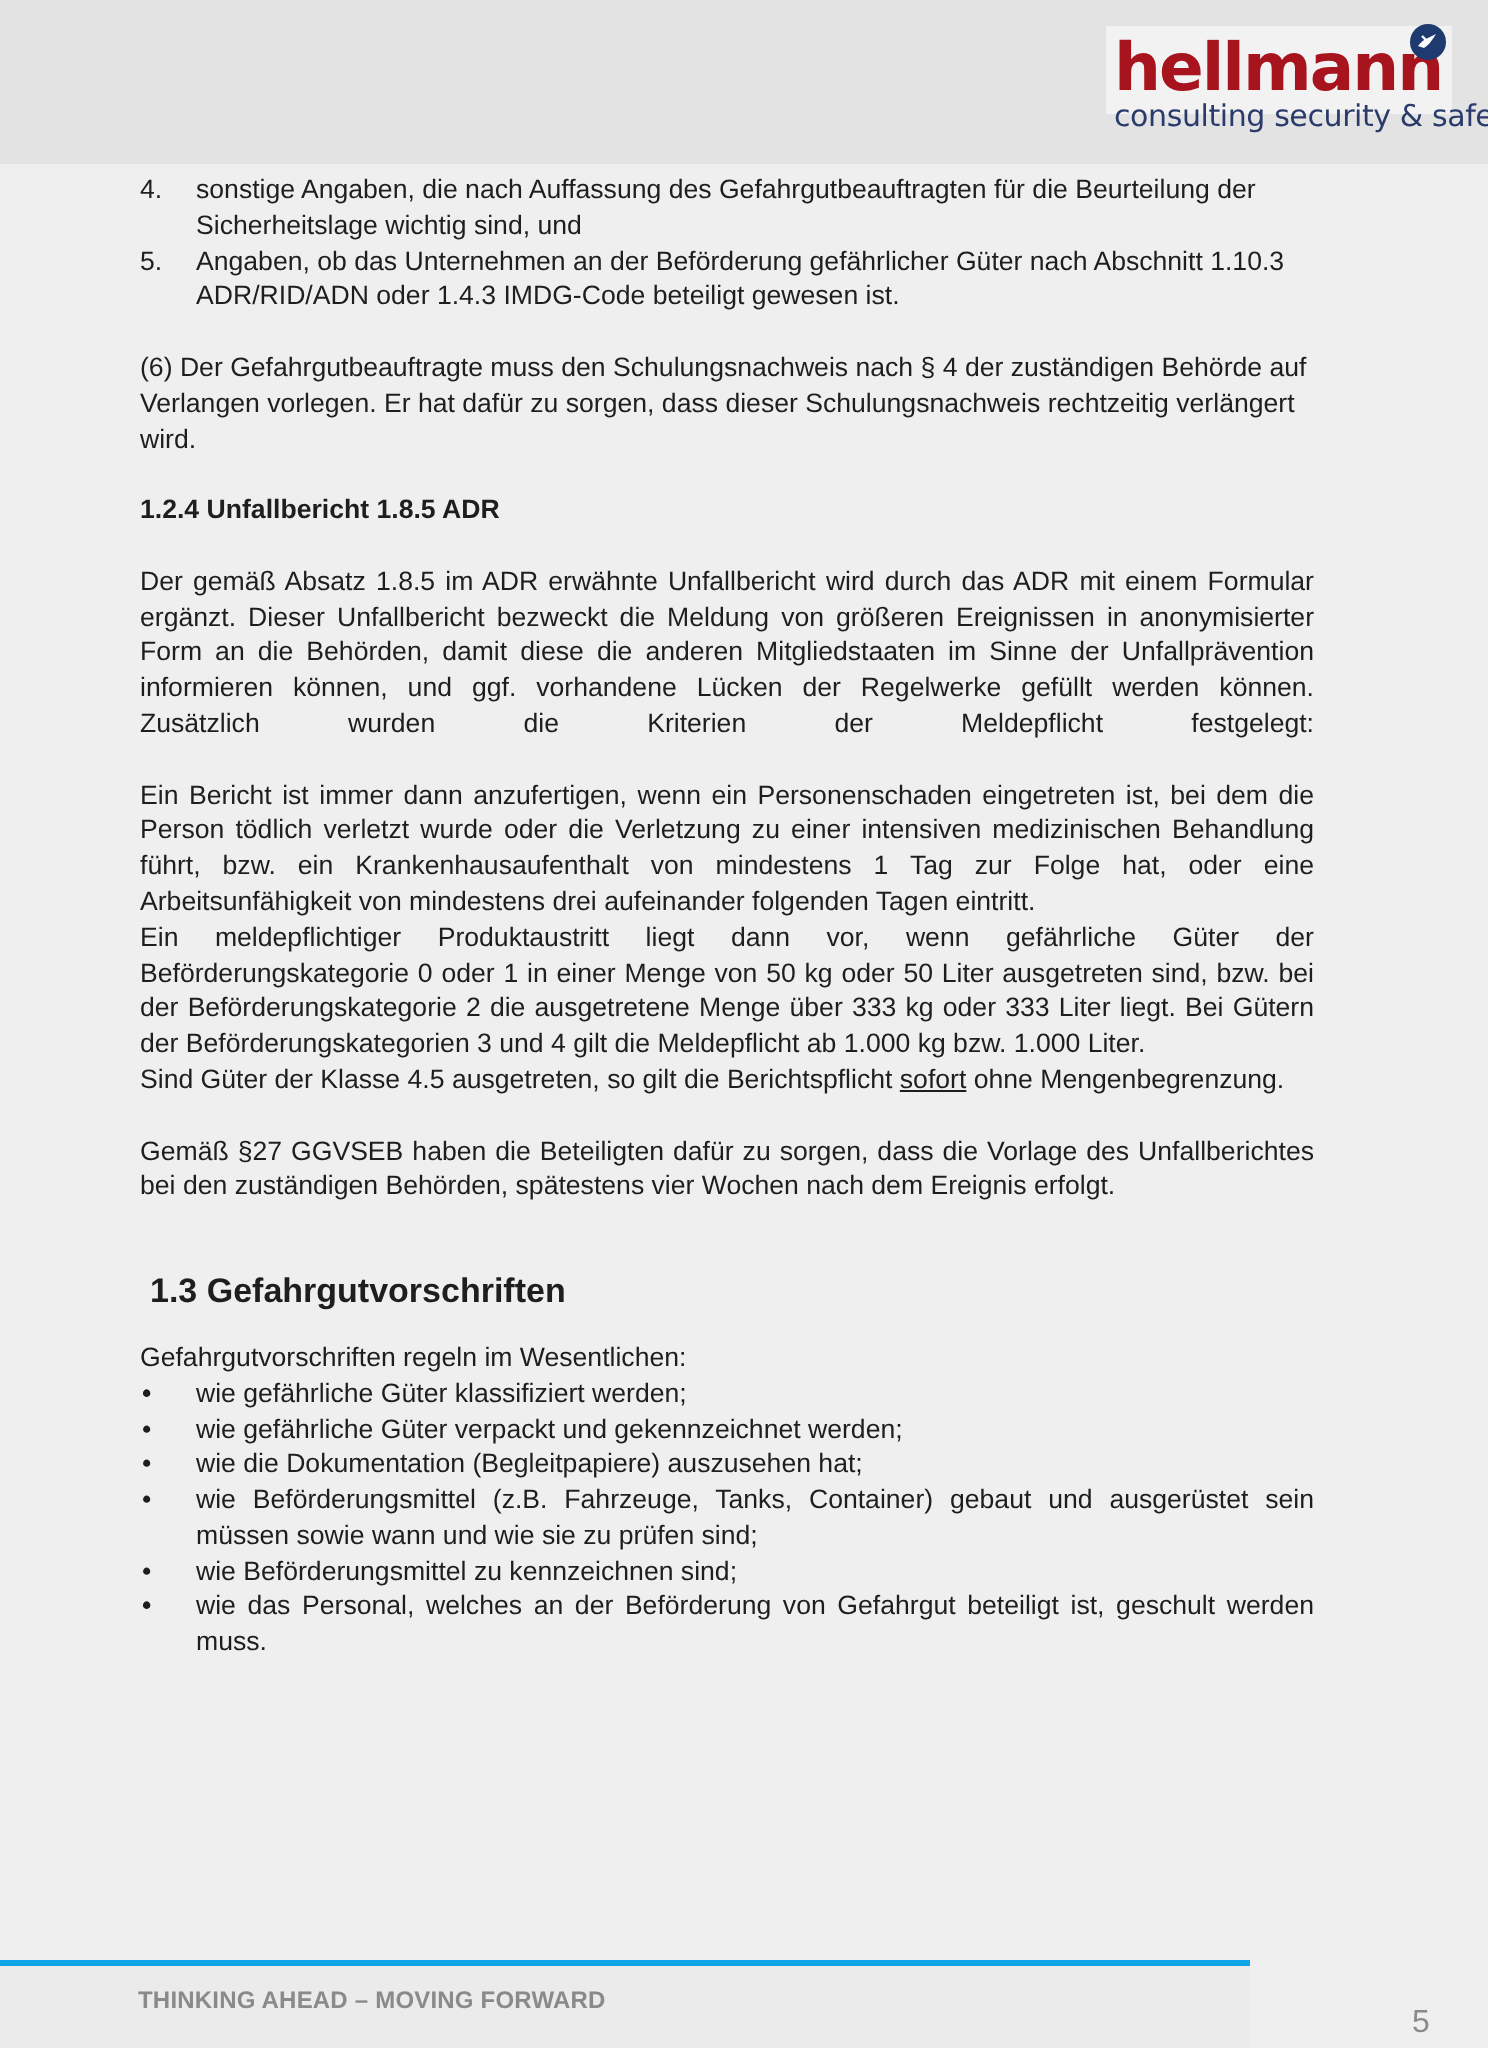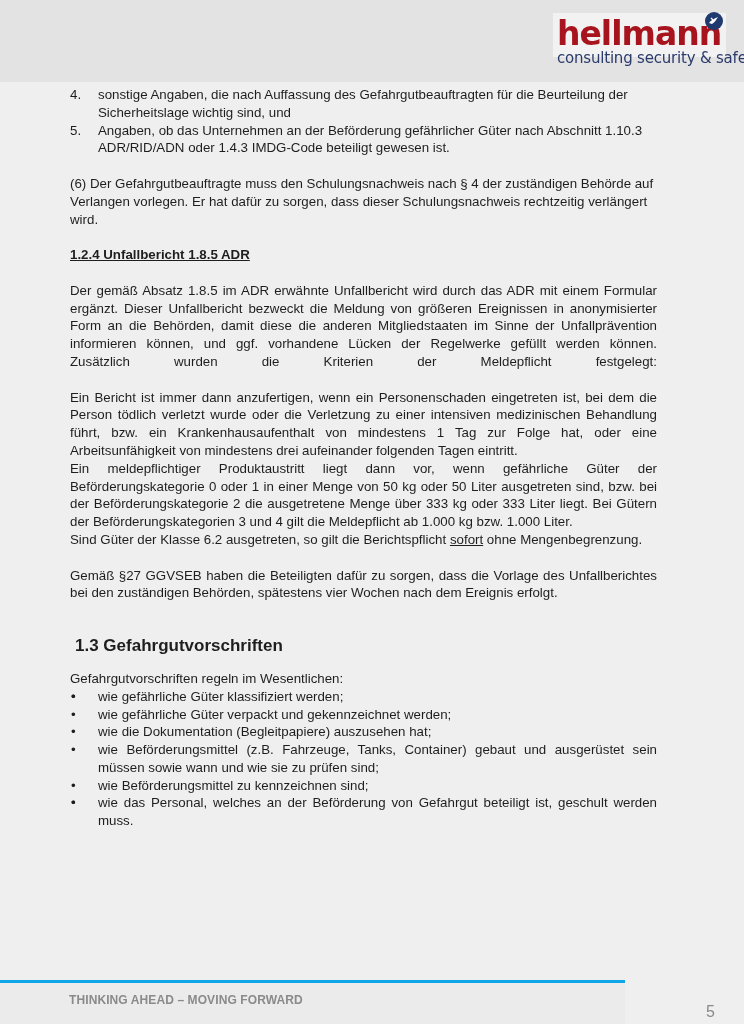--- a/index.html
+++ b/index.html
@@ -38,21 +38,21 @@
     .content {
       position: absolute; left: 70px; top: 86px; width: 587px;
       font-size: 13.3px; line-height: 17.8px;
     }
     p { margin: 0; }
     .justify { text-align: justify; text-align-last: left; }
     ol.numbered { list-style: none; margin: 0; padding: 0; }
     ol.numbered li { position: relative; padding-left: 28px; }
     ol.numbered li .num { position: absolute; left: 0; top: 0; }
     .gap { height: 17.8px; }
-    h3 { margin: 0; font-size: 13.3px; font-weight: bold; line-height: 17.8px; text-decoration: underline; }
+    h3 { margin: 0; font-size: 13.3px; font-weight: bold; line-height: 17.8px; }
     h2 { margin: 0 0 0 5px; font-size: 17px; font-weight: bold; line-height: 20px; }
     ul.bullets { list-style: none; margin: 0; padding: 0; }
     ul.bullets li { position: relative; padding-left: 28px; }
     ul.bullets li .dot { position: absolute; left: 1px; top: 0; }
     u { }
 
     .footer {
       position: absolute; left: 0; top: 980px; width: 625px; height: 44px;
       background: #ebebeb;
       border-top: 3px solid #0ea5e9;
@@ -95,21 +95,21 @@
   </ol>
   <div class="gap"></div>
   <p>(6) Der Gefahrgutbeauftragte muss den Schulungsnachweis nach § 4 der zuständigen Behörde auf Verlangen vorlegen. Er hat dafür zu sorgen, dass dieser Schulungsnachweis rechtzeitig verlängert wird.</p>
   <div class="gap"></div>
   <h3>1.2.4 Unfallbericht 1.8.5 ADR</h3>
   <div class="gap"></div>
   <p class="justify" style="text-align-last: justify;">Der gemäß Absatz 1.8.5 im ADR erwähnte Unfallbericht wird durch das ADR mit einem Formular ergänzt. Dieser Unfallbericht bezweckt die Meldung von größeren Ereignissen in anonymisierter Form an die Behörden, damit diese die anderen Mitgliedstaaten im Sinne der Unfallprävention informieren können, und ggf. vorhandene Lücken der Regelwerke gefüllt werden können. Zusätzlich wurden die Kriterien der Meldepflicht festgelegt:</p>
   <div class="gap"></div>
   <p class="justify">Ein Bericht ist immer dann anzufertigen, wenn ein Personenschaden eingetreten ist, bei dem die Person tödlich verletzt wurde oder die Verletzung zu einer intensiven medizinischen Behandlung führt, bzw. ein Krankenhausaufenthalt von mindestens 1 Tag zur Folge hat, oder eine Arbeitsunfähigkeit von mindestens drei aufeinander folgenden Tagen eintritt.</p>
   <p class="justify">Ein meldepflichtiger Produktaustritt liegt dann vor, wenn gefährliche Güter der Beförderungskategorie 0 oder 1 in einer Menge von 50 kg oder 50 Liter ausgetreten sind, bzw. bei der Beförderungskategorie 2 die ausgetretene Menge über 333 kg oder 333 Liter liegt. Bei Gütern der Beförderungskategorien 3 und 4 gilt die Meldepflicht ab 1.000 kg bzw. 1.000 Liter.</p>
-  <p class="justify"><span>Sind Güter der Klasse 6.2 ausgetreten, so gilt die Berichtspflicht </span><u>sofort</u><span> ohne Mengenbegrenzung.</span></p>
+  <p class="justify"><span>Sind Güter der Klasse 4.5 ausgetreten, so gilt die Berichtspflicht </span><u>sofort</u><span> ohne Mengenbegrenzung.</span></p>
   <div class="gap"></div>
   <p class="justify">Gemäß §27 GGVSEB haben die Beteiligten dafür zu sorgen, dass die Vorlage des Unfallberichtes bei den zuständigen Behörden, spätestens vier Wochen nach dem Ereignis erfolgt.</p>
   <div class="gap"></div>
   <div class="gap" style="height:16px"></div>
   <h2>1.3 Gefahrgutvorschriften</h2>
   <div class="gap" style="height:14px"></div>
   <p>Gefahrgutvorschriften regeln im Wesentlichen:</p>
   <ul class="bullets justify">
     <li><span class="dot">•</span></li>
     <li><span class="dot">•</span><span>wie gefährliche Güter klassifiziert werden;</span></li>

